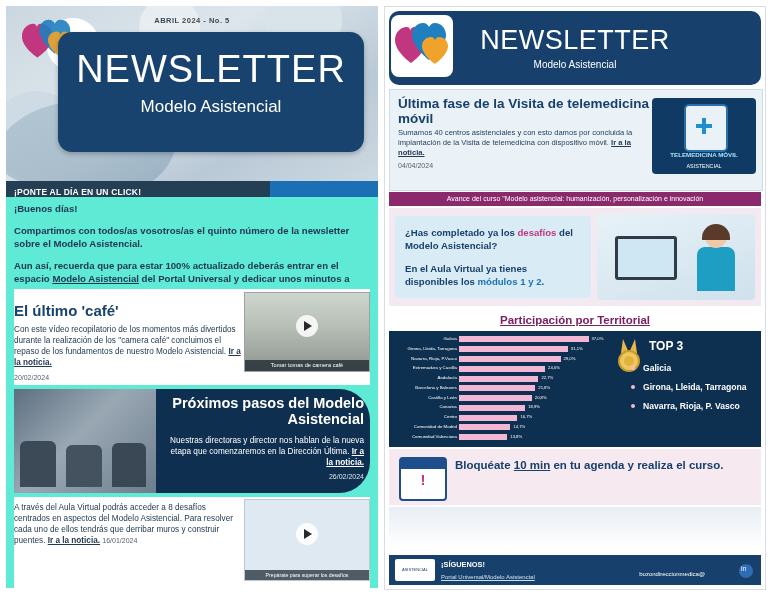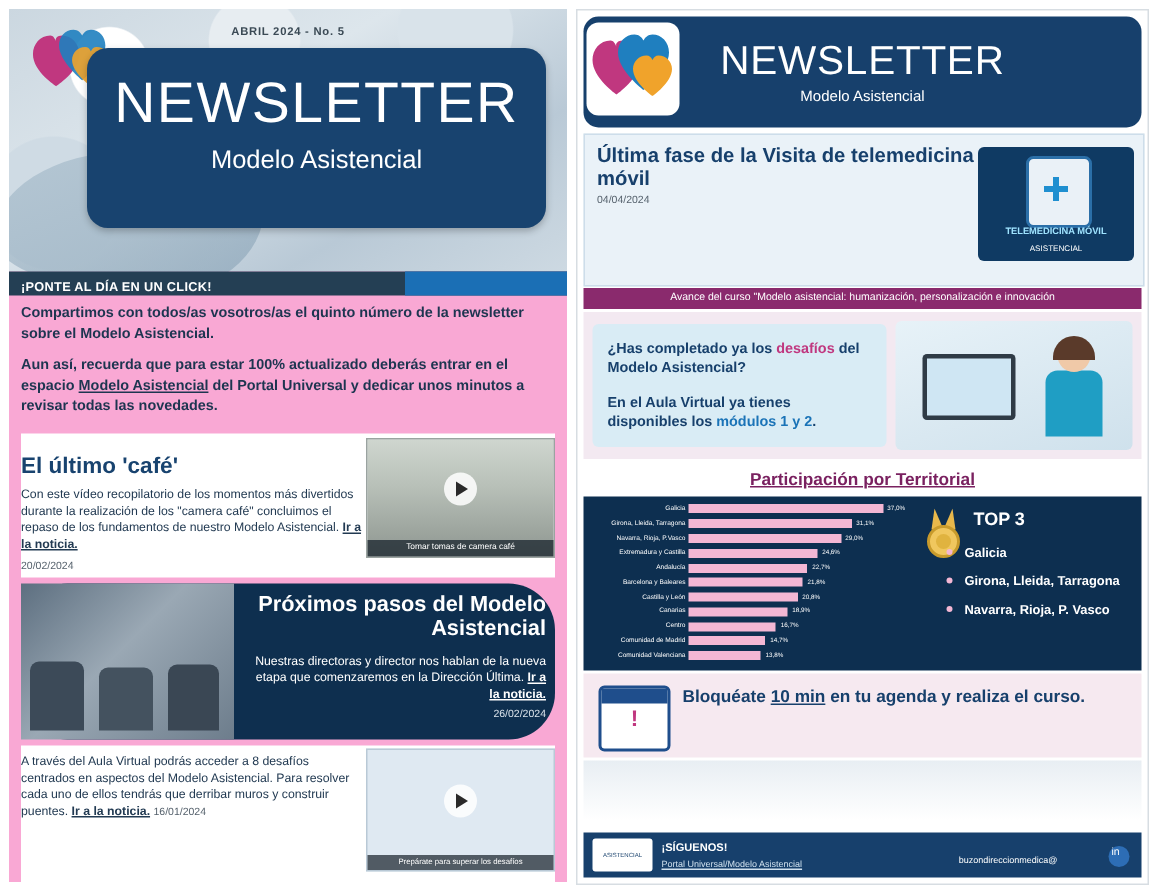--- a/index.html
+++ b/index.html
@@ -1,20 +1,20 @@
 <!DOCTYPE html>
 <html><head>
 <meta charset="utf-8">
 <style>
   html,body{margin:0;padding:0;background:#ffffff;}
   body{width:770px;height:594px;font-family:"Liberation Sans",sans-serif;overflow:hidden;}
   .page{position:relative;width:770px;height:594px;background:#ffffff;}
 
   
-  .left{position:absolute;left:6px;top:6px;width:372px;height:582px;background:#f9a8d4;overflow:hidden;}
+  .left{position:absolute;left:6px;top:6px;width:372px;height:582px;background:#5eead4;overflow:hidden;}
   .left-photo{position:absolute;left:0;top:0;width:372px;height:175px;
     background:
       radial-gradient(circle at 18% 22%, #ffffff 0 26px, rgba(255,255,255,0) 27px),
       radial-gradient(circle at 44% 12%, #e7edf1 0 30px, rgba(231,237,241,0) 31px),
       radial-gradient(circle at 80% 8%, #d9e3ea 0 38px, rgba(217,227,234,0) 39px),
       radial-gradient(circle at 8% 74%, #cfdbe4 0 44px, rgba(207,219,228,0) 45px),
       linear-gradient(150deg,#cbd7e0 0%,#dde6ec 38%,#b9c9d6 72%,#cdd9e2 100%);
   }
   .left-photo:after{content:"";position:absolute;left:-10px;top:95px;width:180px;height:95px;
     background:linear-gradient(160deg,#9fb6c6,#7f9bb0);border-radius:50% 50% 40% 60%/60% 40% 60% 40%;opacity:.55;}
@@ -157,20 +157,21 @@
       <div class="nl-title">NEWSLETTER</div>
       <div class="nl-sub">Modelo Asistencial</div>
     </div>
 
     <div class="bar-click">
       <div class="bar-blue"></div>
       <span>¡PONTE AL DÍA EN UN CLICK!</span>
     </div>
 
     <div class="intro">
+      <p>¡Buenos días!</p>
       <p>Compartimos con todos/as vosotros/as el quinto número de la newsletter sobre el Modelo Asistencial.</p>
       <p><span>Aun así, recuerda que para estar 100% actualizado deberás entrar en el espacio </span><span class="u">Modelo Asistencial</span><span> del Portal Universal y dedicar unos minutos a revisar todas las novedades.</span></p>
     </div>
 
     <div class="sec cafe">
       <div class="cafe-txt">
         <div class="sec-head">El último 'café'</div>
         <div class="sec-body" style="margin-top:5px">
           <span>Con este vídeo recopilatorio de los momentos más divertidos durante la realización de los "camera café" concluimos el repaso de los fundamentos de nuestro Modelo Asistencial.</span>
           <span class="lnk">Ir a la noticia.</span>
@@ -221,20 +222,22 @@
       <div class="s">Modelo Asistencial</div>
     </div>
     <svg class="r-logo" viewBox="0 0 62 62">
       <path d="M16 12c-7 0-12 6-12 13 0 12 16 23 16 23s16-11 16-23c0-7-5-13-12-13-3 0-5 2-4 4-1-2-2-4-4-4z" fill="#c0377f"></path>
       <path d="M32 8c-6 0-11 5-11 12 0 12 17 25 17 25s17-13 17-25c0-7-5-12-11-12-3 0-5 2-6 4-1-2-3-4-6-4z" fill="#1f7fbf"></path>
       <path d="M40 22c-5 0-9 4-9 9 0 9 13 18 13 18s13-9 13-18c0-5-4-9-9-9-2 0-3 1-4 3-1-2-2-3-4-3z" fill="#f0a32b"></path>
     </svg>
 
     <div class="r-news">
       <h3>Última fase de la Visita de telemedicina con dispositivo móvil</h3>
+      <p><span>Sumamos 40 centros asistenciales y con esto damos por concluida la implantación de la Visita de telemedicina con dispositivo móvil.</span>
+        <span class="lnk">Ir a la noticia.</span></p>
       <span class="date">04/04/2024</span>
       <div class="r-news-img">
         <div class="phone"></div>
         <div class="cross"></div>
         <div class="lbl">TELEMEDICINA MÓVIL</div>
         <div class="lbl2">ASISTENCIAL</div>
       </div>
     </div>
 
     <div class="r-bar">

